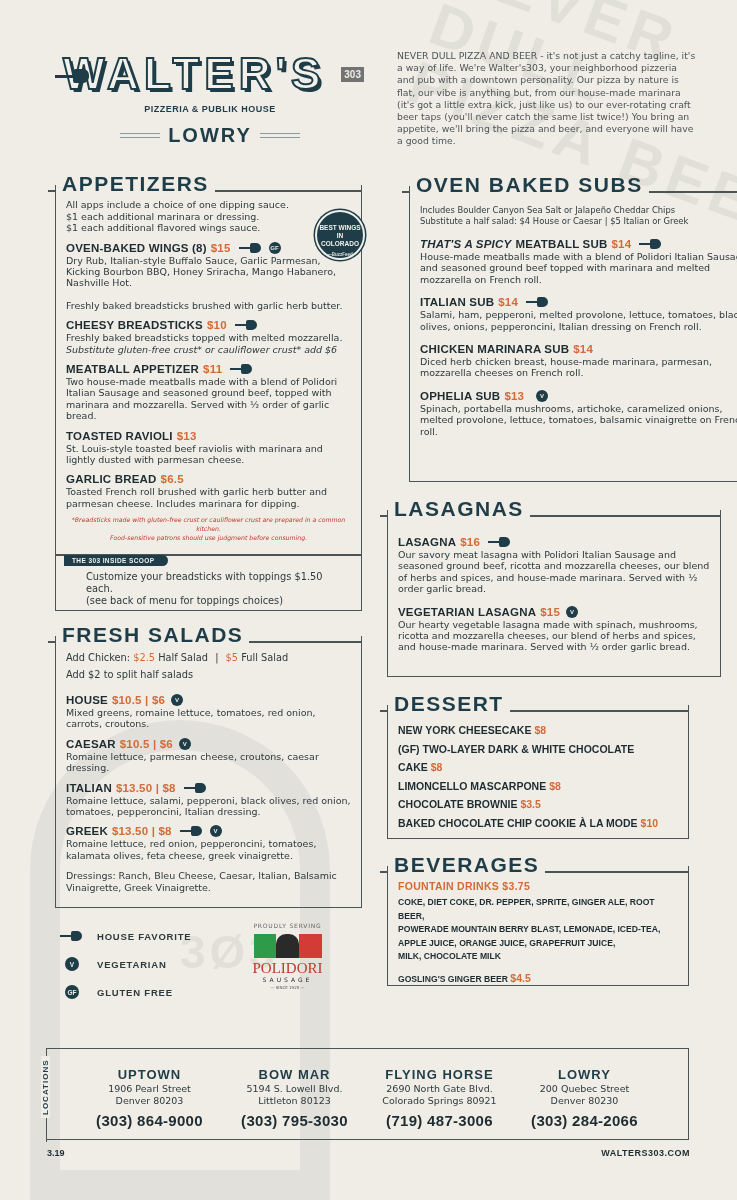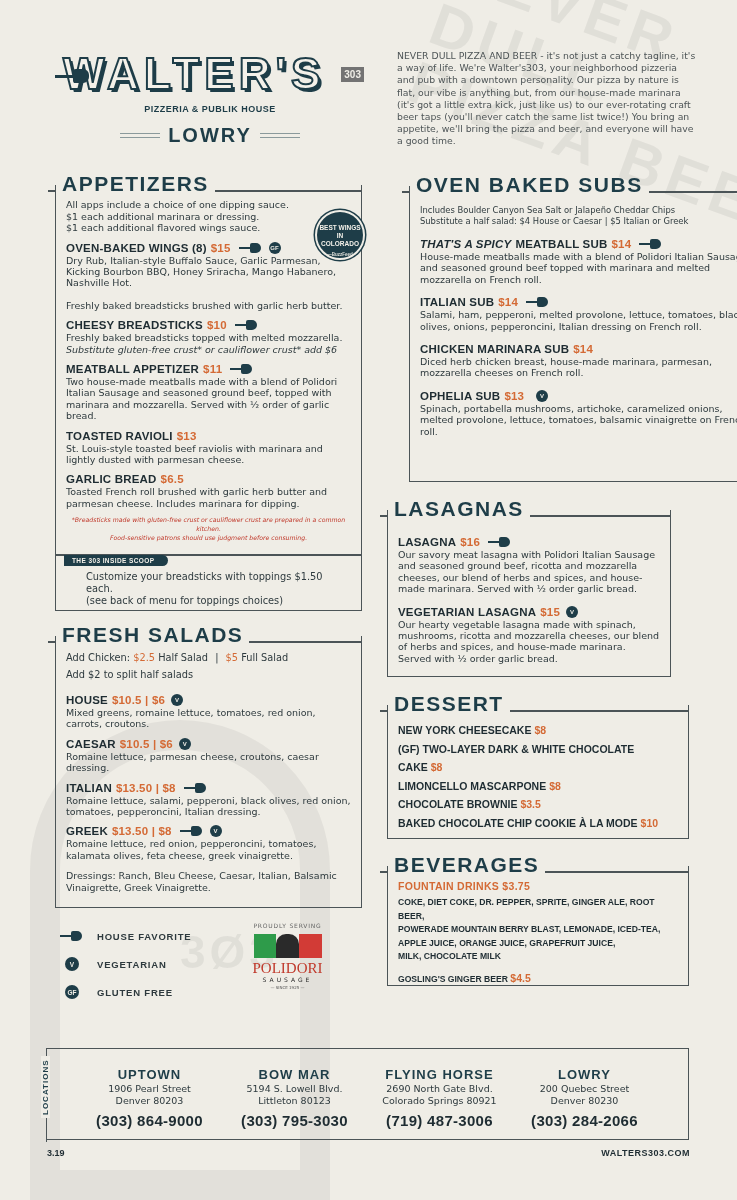--- a/index.html
+++ b/index.html
@@ -393,21 +393,21 @@
         <div class="item-title">
             <span data-name="item-name">OPHELIA SUB</span>
             <span class="price" data-name="item-price">$13</span>
             <span class="ic-circ" style="margin-left:12px;" data-name="vegetarian-icon">V</span>
           </div>
         <div class="item-desc" data-name="item-description">Spinach, portabella mushrooms, artichoke, caramelized onions, melted provolone, lettuce, tomatoes, balsamic vinaigrette on French roll.</div>
       </div>
     </div>
   </div>
 
-  <div class="box" data-name="section-lasagnas" style="left:387px; top:510px; width:284px; height:167px;">
+  <div class="box" data-name="section-lasagnas" style="left:387px; top:510px; width:334px; height:167px;">
     <div class="box-head">
         <span class="tick"></span>
         <h2 data-name="section-title">LASAGNAS</h2>
         <span class="line"></span>
       </div>
     <div class="box-inner" style="padding-top:18px;">
       <div class="item" data-name="menu-item">
         <div class="item-title">
             <span data-name="item-name">LASAGNA</span>
             <span class="price" data-name="item-price">$16</span>

